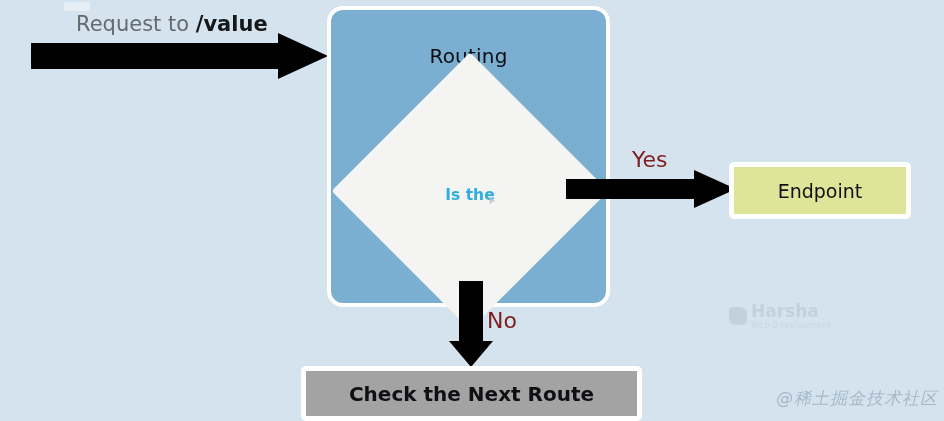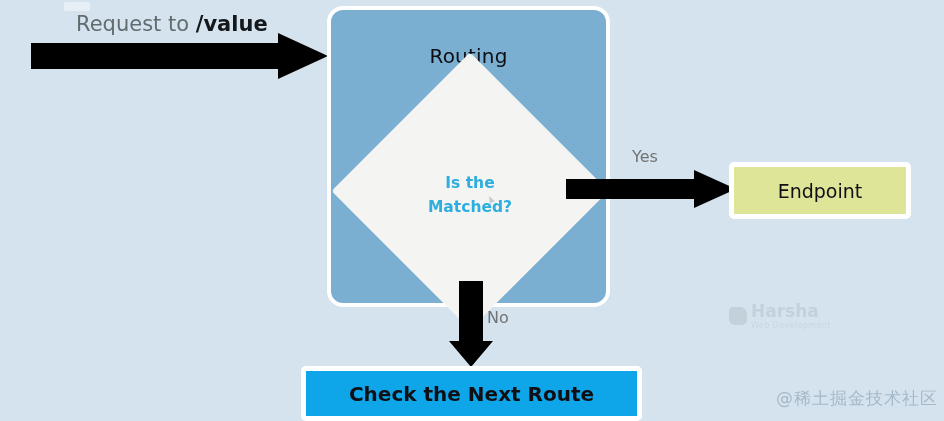--- a/index.html
+++ b/index.html
@@ -95,22 +95,22 @@
     left: 449px;
     top: 281px;
     width: 44px;
     height: 86px;
   }
   .arrow-in svg, .arrow-yes svg, .arrow-no svg { display: block; }
 
   
   .edge-label {
     position: absolute;
-    color: #737373;
-    font-size: 16px;
+    color: #7f1d1d;
+    font-size: 22px;
   }
   .label-request {
     left: 76px;
     top: 12px;
     font-size: 21px;
     color: #636b6e;
   }
   .label-request b {
     color: #15181a;
     font-weight: 700;
@@ -141,21 +141,21 @@
     width: 182px;
     height: 57px;
     background: #dee498;
     font-size: 19px;
   }
   .nextroute-box {
     left: 301px;
     top: 366px;
     width: 341px;
     height: 55px;
-    background: #0ea5e9;
+    background: #a3a3a3;
     font-size: 20px;
     font-weight: 700;
   }
 
   
   .wm-harsha {
     position: absolute;
     left: 729px;
     top: 298px;
     width: 110px;
@@ -189,20 +189,21 @@
     margin-top: 2px;
   }
   .wm-juejin {
     position: absolute;
     left: 776px;
     top: 387px;
     font-size: 17px;
     color: #9fb2c2;
     opacity: 0.85;
     letter-spacing: 1px;
+    font-style: italic;
   }
   .wm-corner {
     position: absolute;
     left: 64px;
     top: 2px;
     width: 26px;
     height: 9px;
     background: #e6eff5;
     border-radius: 2px;
   }
@@ -237,21 +238,20 @@
   </div>
 
   <div class="routing-box">
     <div class="routing-label">Routing</div>
   </div>
 
   <div class="diamond">
     <div class="diamond-shape"></div>
     <div class="diamond-text">
       <span>Is the</span>
-      <span>Matched?</span>
     </div>
   </div>
   <div class="cursor-dot"></div>
 
   <div class="edge-label label-yes">Yes</div>
   <div class="arrow-yes">
     <svg width="170" height="38" viewBox="0 0 170 38">
       <polygon points="0,9 128,9 128,0 170,19 128,38 128,29 0,29" fill="#000000"></polygon>
     </svg>
   </div>

